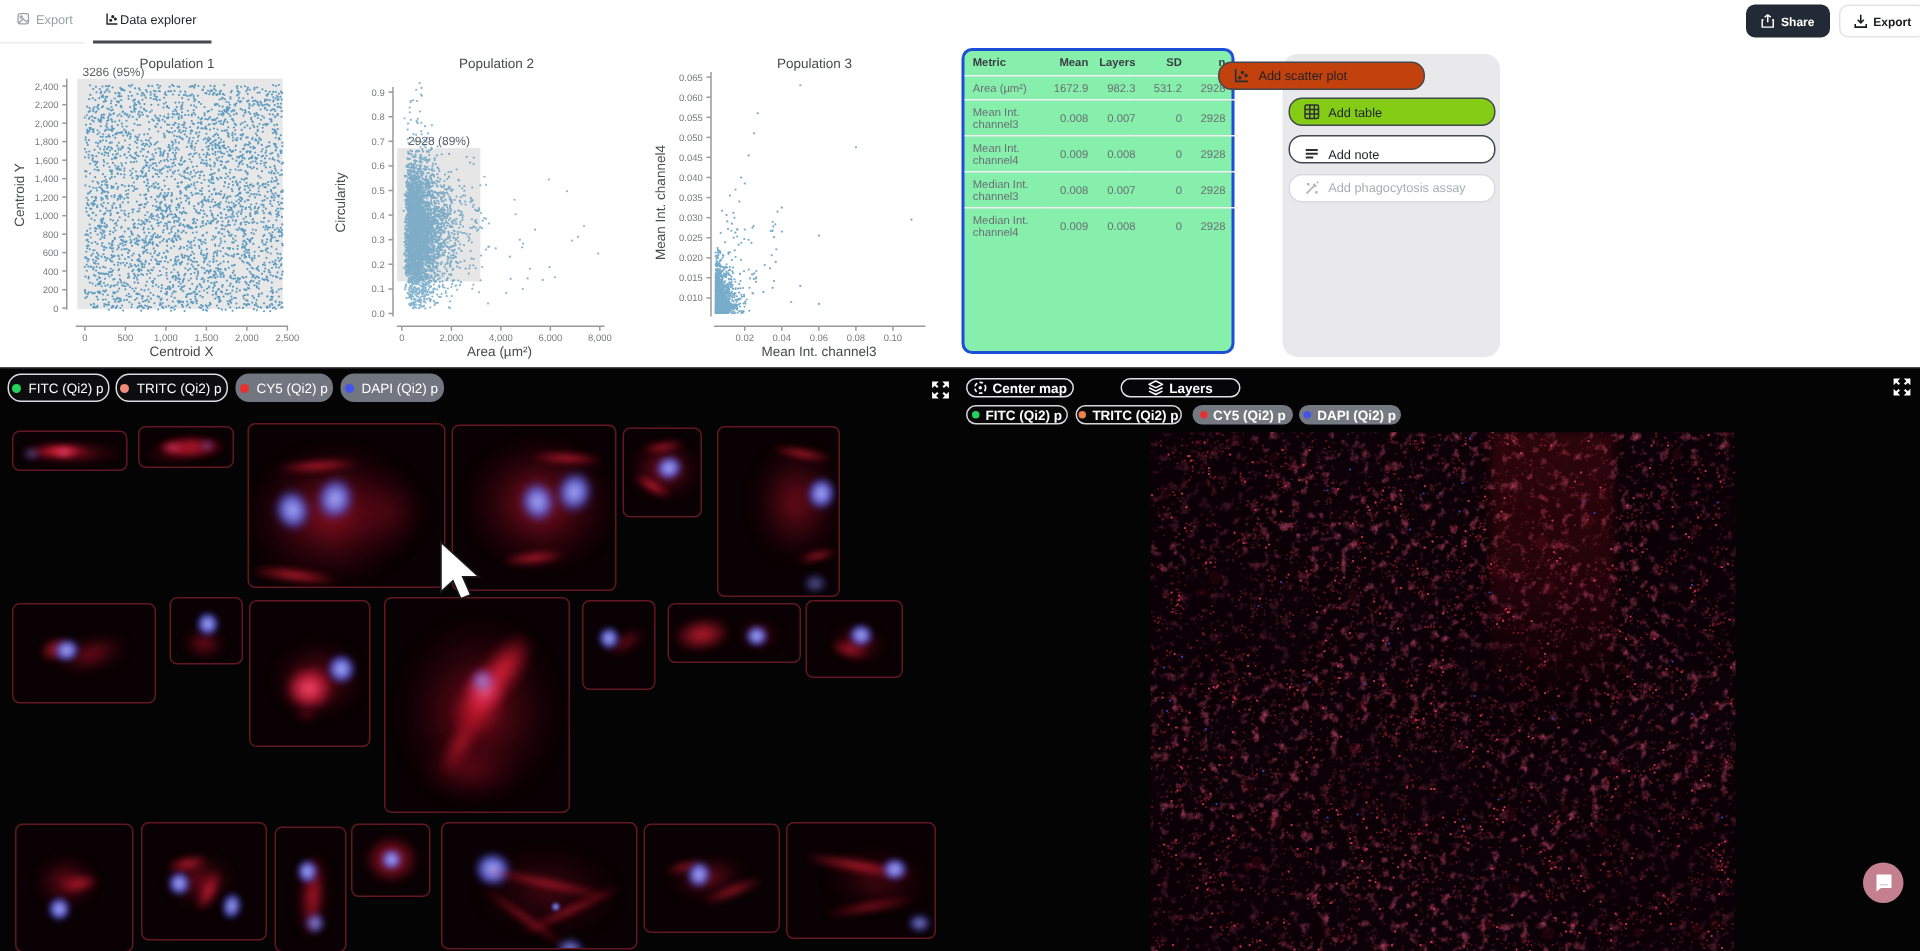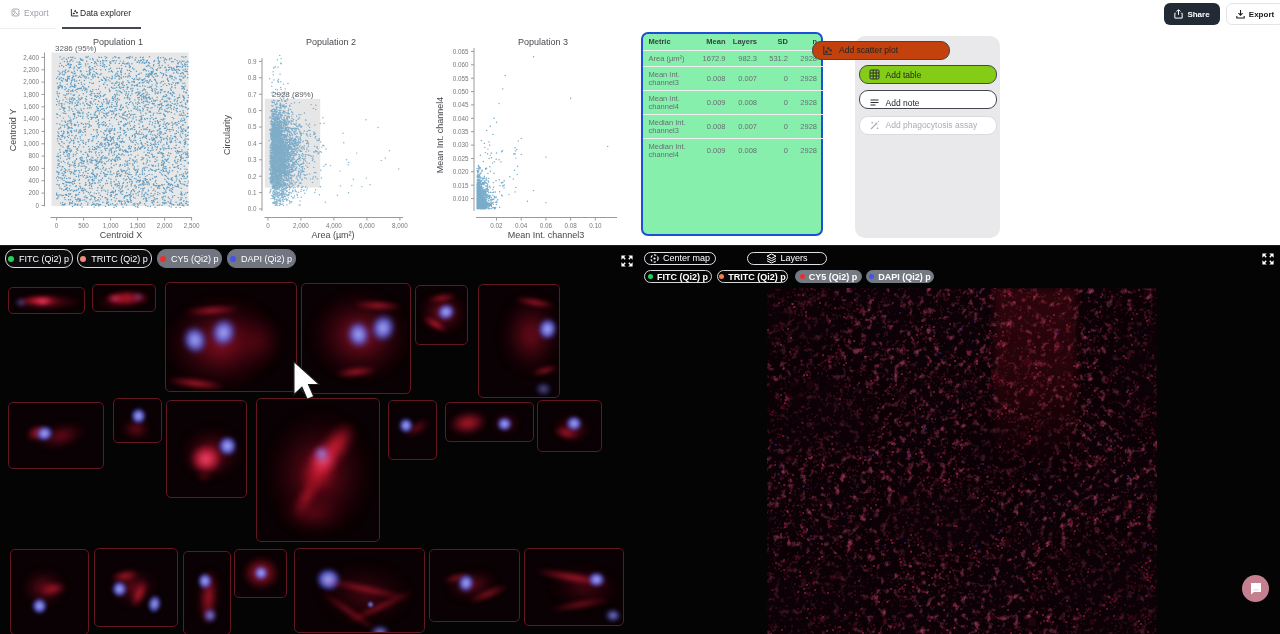--- a/index.html
+++ b/index.html
@@ -12,22 +12,22 @@
 .chip .dot{width:6px;height:6px;border-radius:50%;margin-right:5px}
 .chip.o{background:#0d0d10;border:1px solid #dcdce0}
 .chip.f{background:#717680;border:1px solid #717680}
 .chip2{position:absolute;display:flex;align-items:center;justify-content:center;height:13px;
 border-radius:7px;color:#fff;font-size:9px;font-weight:700;white-space:nowrap}
 .chip2 .dot{width:5px;height:5px;border-radius:50%;margin-right:4px}
 .chip2.o{background:rgba(8,8,10,.75);border:1px solid #d8d8dc}
 .chip2.f{background:#757a82;border:1px solid #757a82}
 .tile{position:absolute;border:1px solid #621722;border-radius:5px;background:#090103;overflow:hidden}
 .blob{position:absolute;border-radius:50%}
-.btnrow{position:absolute;display:flex;align-items:center;justify-content:center;gap:3px;height:13px;
-border-radius:7px;border:1px solid #e2e2e6;background:rgba(8,8,10,.8);color:#fff;font-size:9px;font-weight:400;white-space:nowrap}
+.btnrow{position:absolute;display:flex;align-items:flex-end;justify-content:center;gap:3px;height:13px;
+border-radius:7px;border:1px solid #e2e2e6;background:rgba(8,8,10,.8);color:#fff;font-size:9px;font-weight:700;white-space:nowrap}
 </style></head><body>
 <div id="top">
 <div class="tab" style="left:11px;top:7.5px;color:#9ba0a8;font-size:8.5px;gap:4px">
 <svg width="9" height="9" viewBox="0 0 13 13" fill="none" stroke="#9ba0a8" stroke-width="1.3">
 <rect x="1.5" y="1.5" width="10" height="10" rx="2"></rect>
         <circle cx="4.6" cy="4.8" r="1.1"></circle>
 <path d="M2.5 10.5 6.5 6.5l3 3 1.5-1.5"></path>
       </svg>
       <span>Export</span>
     </div>

